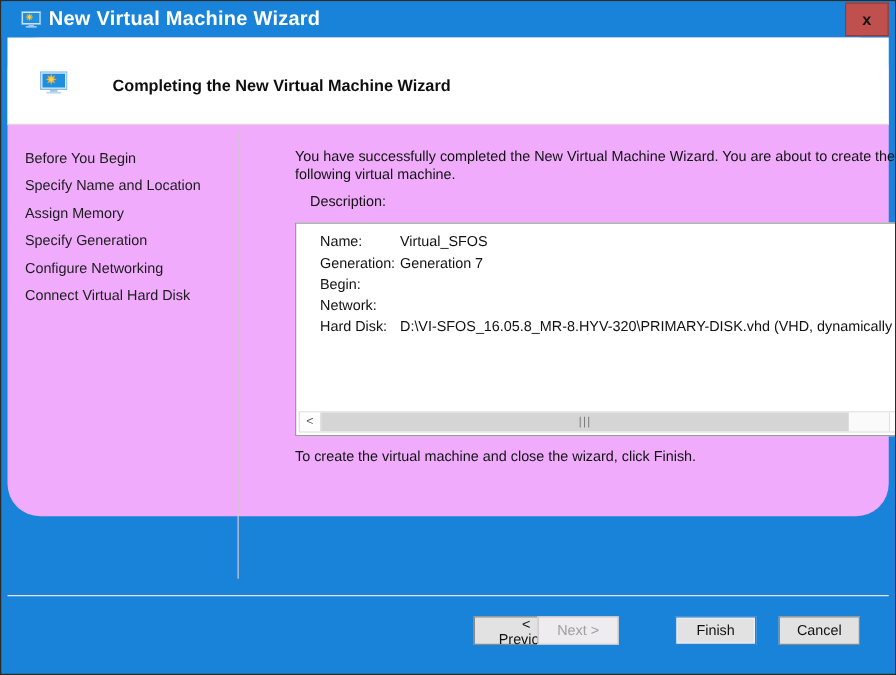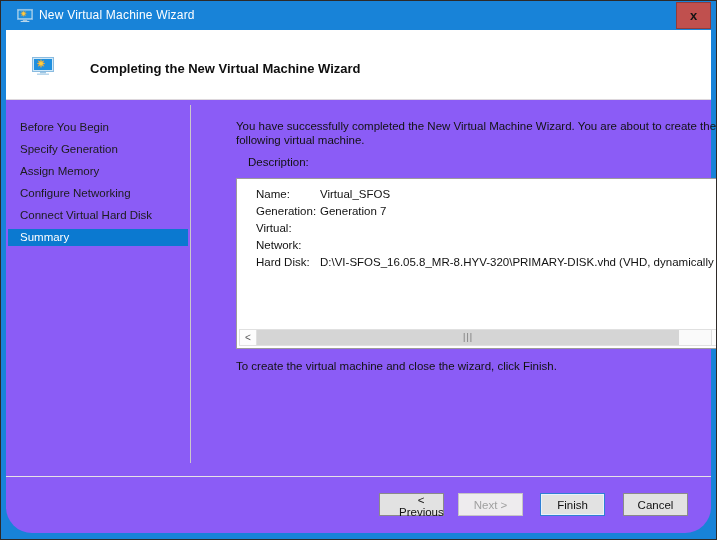--- a/index.html
+++ b/index.html
@@ -9,33 +9,33 @@
   .window {
     position:relative; width:717px; height:540px;
     background:#1883d8; border:1px solid #2e2a28; overflow:hidden;
   }
 
   
   .titlebar { position:absolute; left:0; top:0; width:715px; height:29px; background:#1883d8; }
   .titlebar-icon { position:absolute; left:16px; top:7px; width:16px; height:15px; }
   .titlebar-title {
     position:absolute; left:38px; top:0; height:17px; line-height:29px;
-    color:#ffffff; font-size:12px; font-weight:400; letter-spacing:0.2px;
+    color:#ffffff; font-size:16px; font-weight:700; letter-spacing:0.2px;
   }
   .close-btn {
     position:absolute; top:1px; right:5px; width:35px; height:27px;
     background:#c0504e; border:1px solid #8f3c3c; color:#141414;
     font-family:"Liberation Sans", sans-serif; font-weight:700; font-size:13px;
     line-height:24px; text-align:center; cursor:pointer; padding:0;
   }
 
   
   .frame {
-    position:absolute; left:5px; top:29px; width:705px; height:503px;
-    background:#8b5cf6;
+    position:absolute; left:5px; top:29px; width:705px; height:383px;
+    background:#f0abfc;
     border-radius:26px;
   }
 
   
   .header { position:absolute; left:0; top:0; width:705px; height:70px; background:#ffffff; border-bottom:1px solid #ddd7dc; }
   .header-icon { position:absolute; left:26px; top:27px; width:22px; height:18px; }
   .header-title { position:absolute; left:84px; top:31px; font-size:13px; font-weight:700; color:#0f0f0f; }
 
   
   .sidebar { position:absolute; left:2px; top:89px; width:180px; }
@@ -84,21 +84,21 @@
   .footer-note { position:absolute; left:0; top:259px; }
 
   
   .btn {
     position:absolute; top:463px; width:65px; height:23px;
     background:#e2e2e2; border:1px solid #8a8a8a; color:#121212;
     font-family:"Liberation Sans", sans-serif; font-size:11.5px; text-align:center;
     cursor:pointer; padding:0;
   }
   .btn-previous { left:373px;padding-left:19px; }
-  .btn-next { left:452px; background:#eeecee; border-color:#c6c4c6; color:#a0a0a0; cursor:default; }
+  .btn-next { left:424px; background:#eeecee; border-color:#c6c4c6; color:#a0a0a0; cursor:default; }
   .btn-finish { left:534px; border:1px solid #2f7fd4; box-shadow: inset 0 0 0 1px #e9f1fa; }
   .btn-cancel { left:617px; }
 </style>
 </head>
 <body>
 
 <div class="window">
 
   <div class="titlebar">
     <svg class="titlebar-icon" viewBox="0 0 22 18">
@@ -120,45 +120,45 @@
         <rect x="2" y="2" width="18" height="11" fill="#1e8fdf"></rect>
         <polygon fill="#ffcf3d" stroke="#e8a33d" stroke-width="0.5" points="13,6.5 10.66,7.19 11.83,9.33 9.69,8.16 9,10.5 8.31,8.16 6.17,9.33 7.34,7.19 5,6.5 7.34,5.81 6.17,3.67 8.31,4.84 9,2.5 9.69,4.84 11.83,3.67 10.66,5.81"></polygon>
         <rect x="8" y="15" width="6" height="1.5" fill="#9fc7e4"></rect>
         <rect x="5" y="16.5" width="12" height="1.5" fill="#b9d7ec"></rect>
       </svg>
       <div class="header-title">Completing the New Virtual Machine Wizard</div>
     </div>
 
     <div class="sidebar">
       <div class="side-item">Before You Begin</div>
+      <div class="side-item">Specify Name and Location</div>
+      <div class="side-item">Assign Memory</div>
       <div class="side-item">Specify Generation</div>
-      <div class="side-item">Assign Memory</div>
       <div class="side-item">Configure Networking</div>
       <div class="side-item">Connect Virtual Hard Disk</div>
-      <div class="side-item selected">Summary</div>
     </div>
 
     <div class="vdivider"></div>
 
     <div class="main">
       <div class="intro">You have successfully completed the New Virtual Machine Wizard. You are about to create the following virtual machine.</div>
       <div class="desc-label">Description:</div>
 
       <div class="desc-box">
         <div class="rows">
           <div class="row">
             <span class="lbl">Name:</span>
             <span class="val">Virtual_SFOS</span>
           </div>
           <div class="row">
             <span class="lbl">Generation:</span>
             <span class="val">Generation 7</span>
           </div>
           <div class="row">
-            <span class="lbl">Virtual:</span>
+            <span class="lbl">Begin:</span>
           </div>
           <div class="row">
             <span class="lbl">Network:</span>
           </div>
           <div class="row">
             <span class="lbl">Hard Disk:</span>
             <span class="val">D:\VI-SFOS_16.05.8_MR-8.HYV-320\PRIMARY-DISK.vhd (VHD, dynamically expanding)</span>
           </div>
         </div>
 

